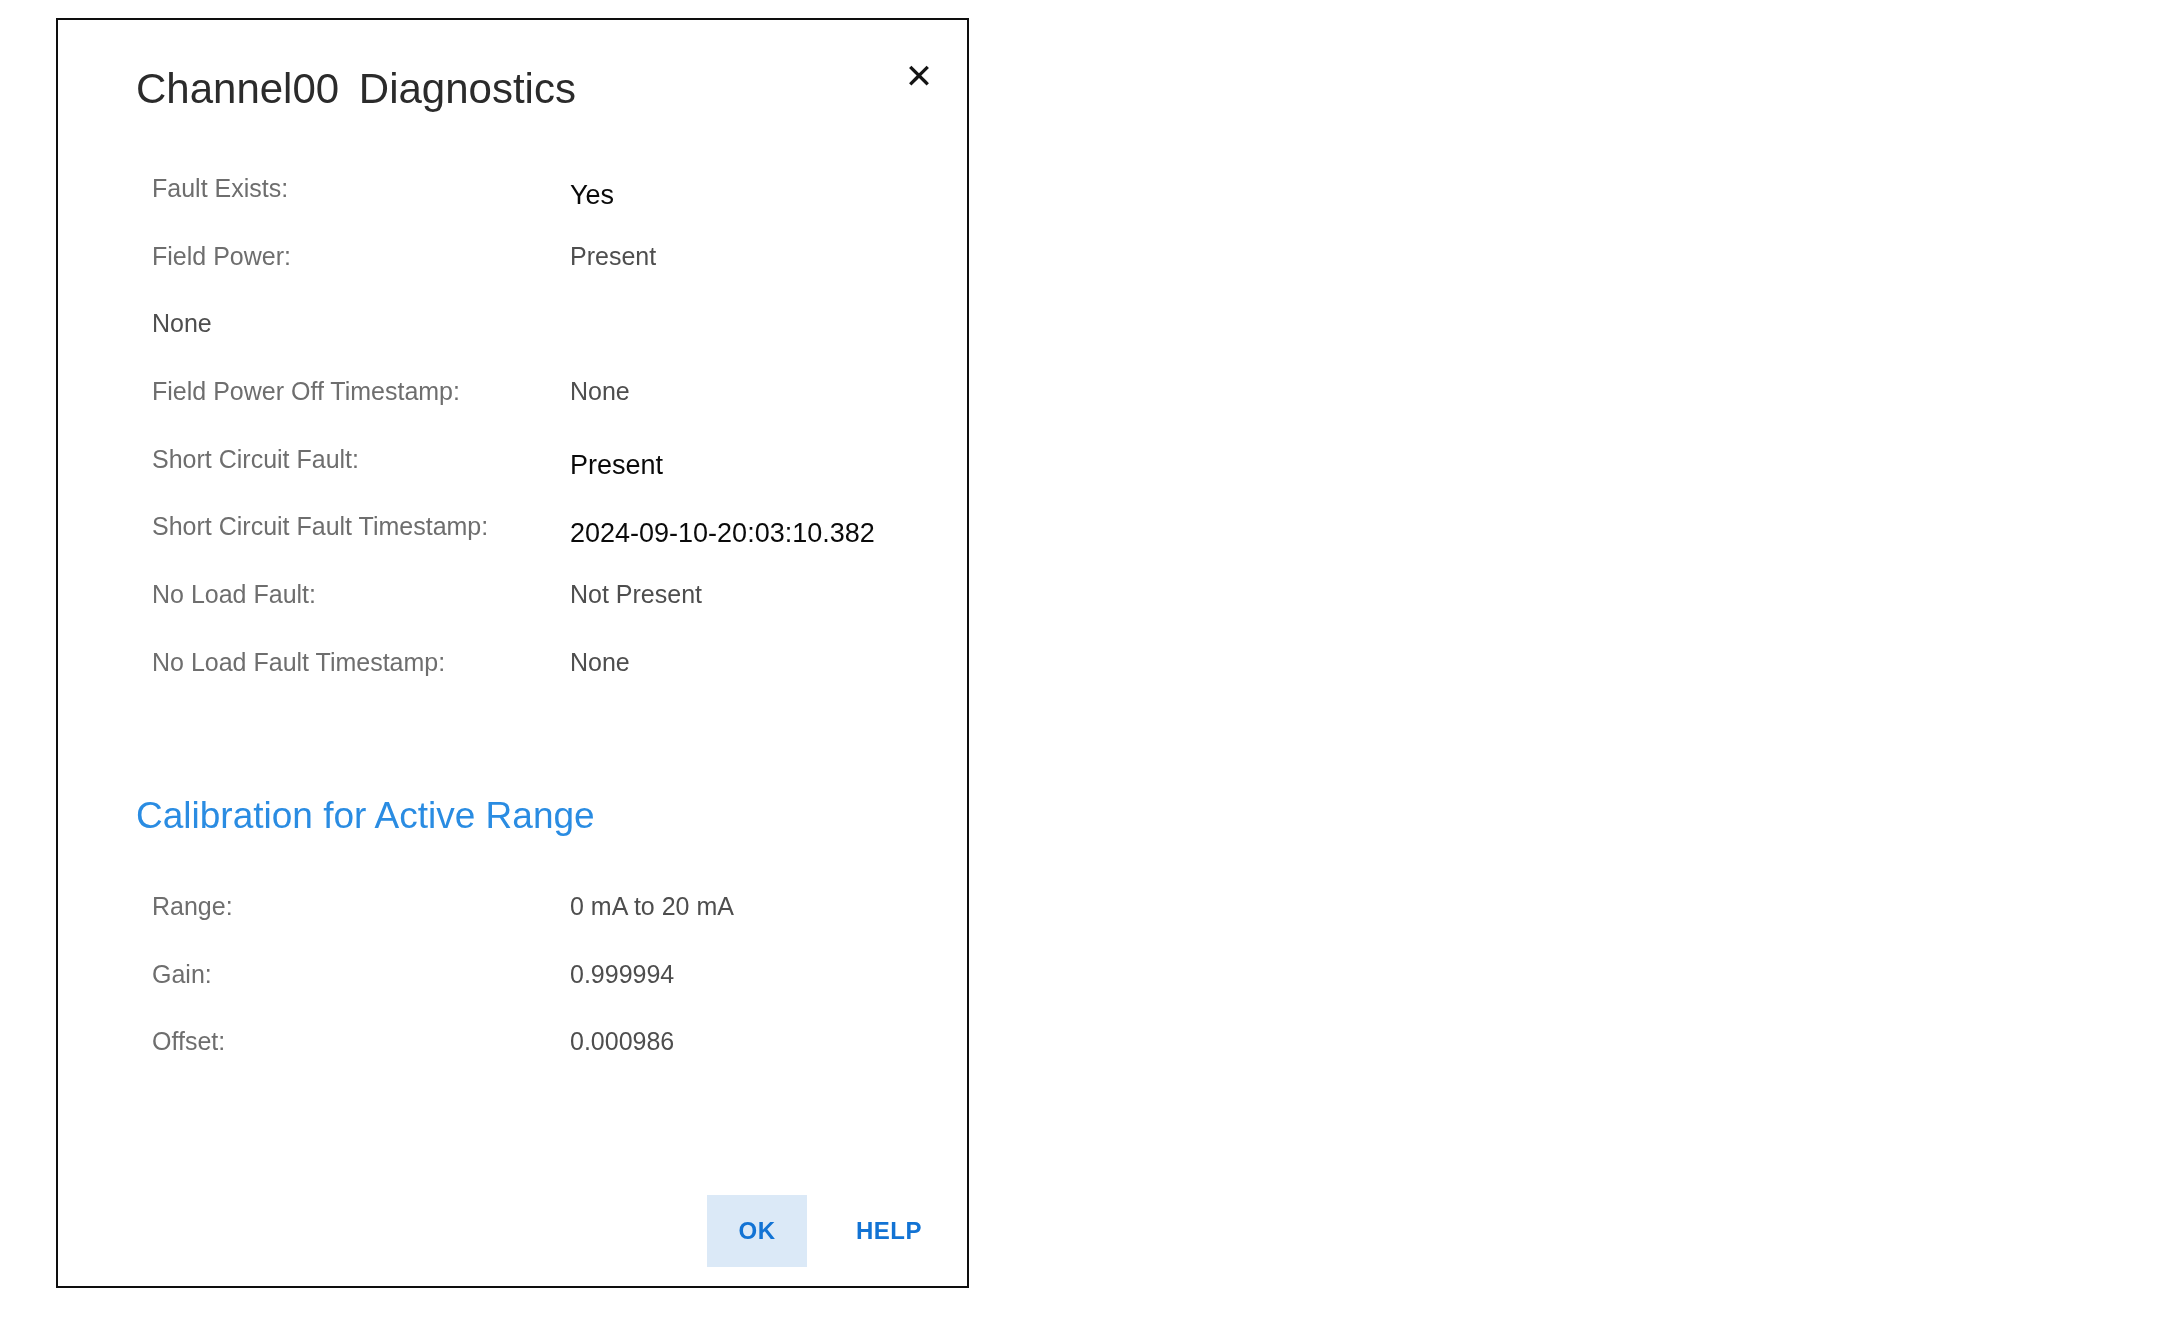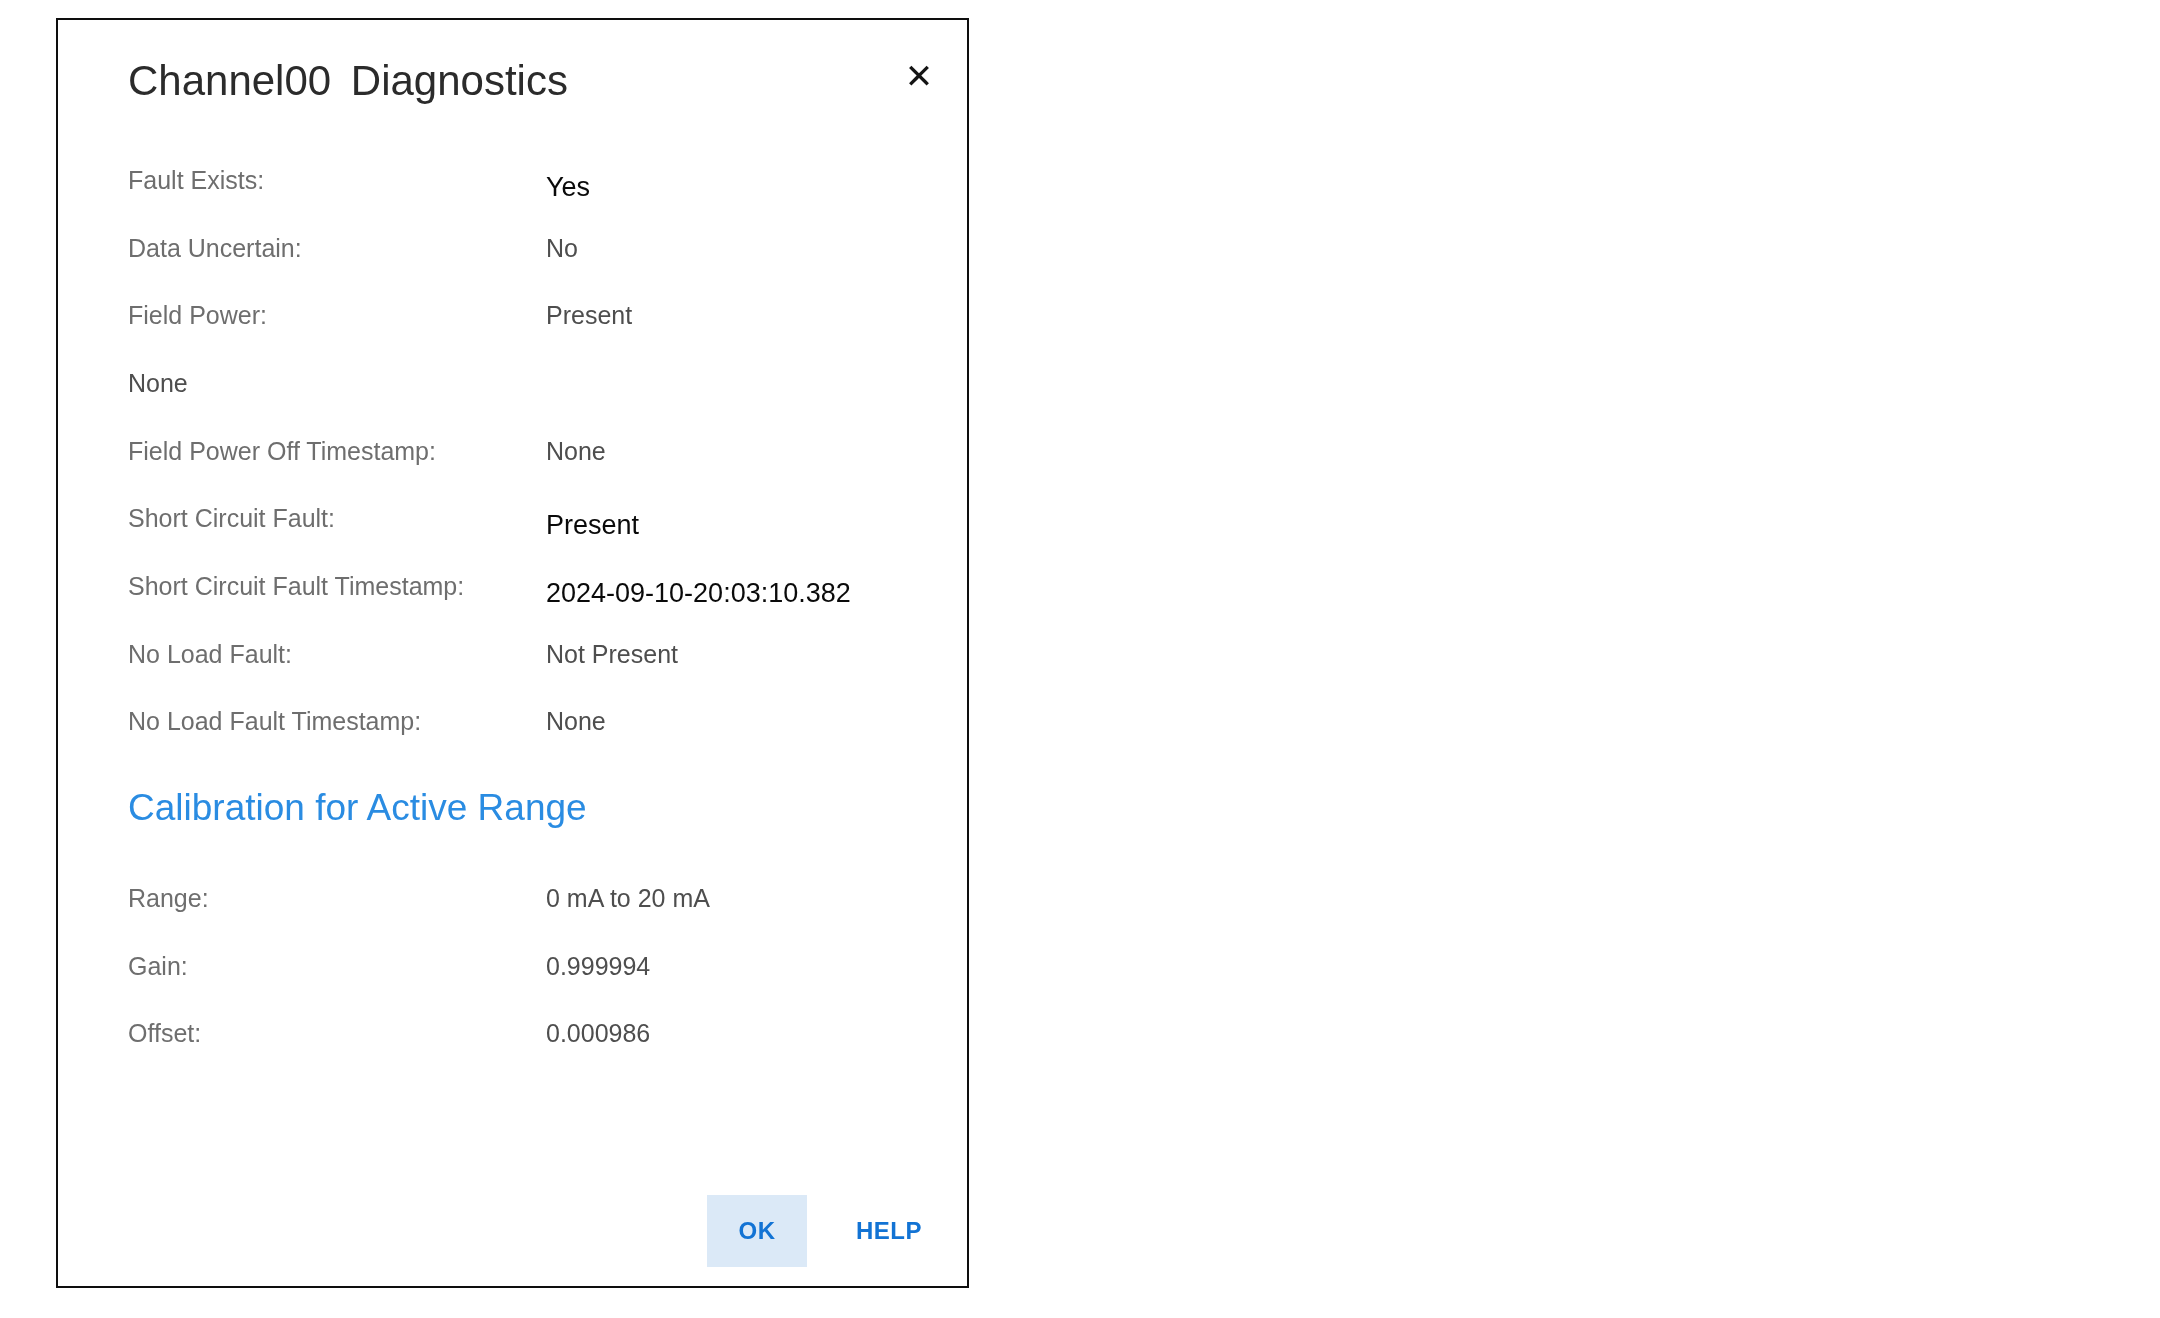--- a/index.html
+++ b/index.html
@@ -1,15 +1,15 @@
 <!DOCTYPE html>
 <html><head>
 <meta charset="utf-8">
 <style>
-  * { margin: 0; padding: 0; box-sizing: border-box; }
+  * { margin: 0; padding: 8px; box-sizing: border-box; }
   html, body {
     width: 2160px; height: 1318px;
     background: #ffffff;
     font-family: "Liberation Sans", "DejaVu Sans", sans-serif;
     overflow: hidden;
   }
   .dialog {
     position: absolute;
     left: 56px; top: 18px;
     width: 913px; height: 1270px;
@@ -112,24 +112,20 @@
   <div class="close-btn">
     <span>✕</span>
   </div>
 
   <div class="rows diag">
     <div class="row">
       <span class="label">Fault Exists:</span>
       <span class="value emph">Yes</span>
     </div>
     <div class="row">
-      <span class="label">Data Uncertain:</span>
-      <span class="value">No</span>
-    </div>
-    <div class="row">
       <span class="label">Field Power:</span>
       <span class="value">Present</span>
     </div>
     <div class="row">
       <span class="value">None</span>
     </div>
     <div class="row">
       <span class="label">Field Power Off Timestamp:</span>
       <span class="value">None</span>
     </div>

